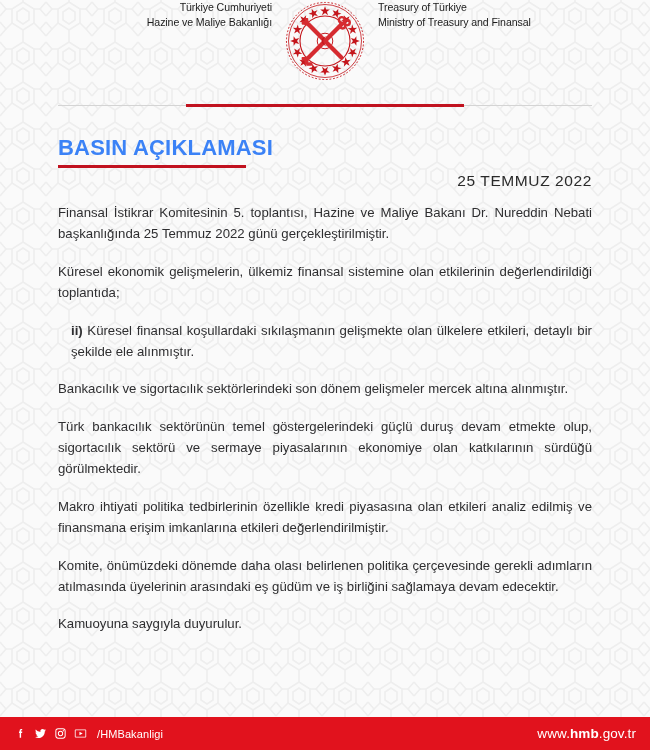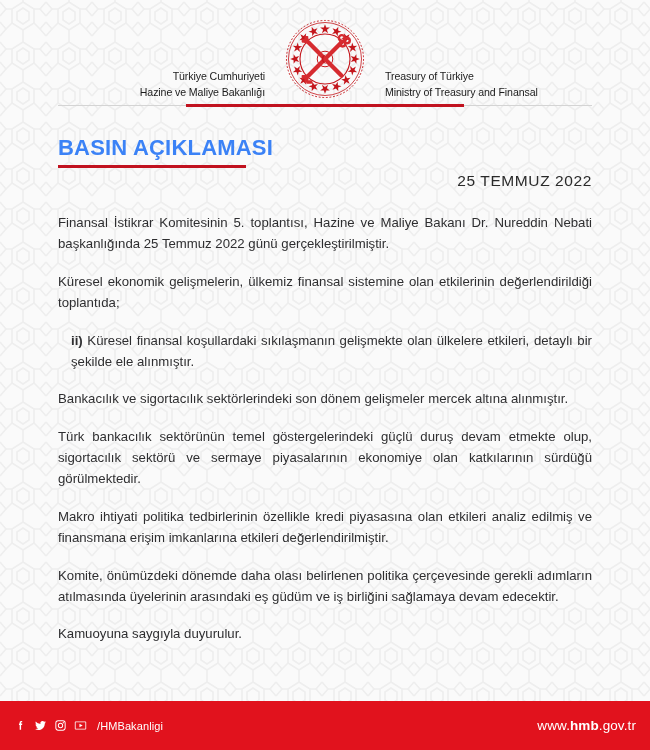--- a/index.html
+++ b/index.html
@@ -29,24 +29,24 @@
   }
 
   
   #header {
     position: absolute;
     top: 0; left: 0; right: 0;
     height: 108px;
   }
   #header-inner {
     display: flex;
-    align-items: flex-end;
+    align-items: flex-start;
     justify-content: center;
     height: 100px;
-    gap: 7px;
+    gap: 0;
   }
   .brand-tr {
     text-align: right;
     width: 178px;
     padding-right: 12px;
     color: #1b1b1b;
     line-height: 1.45;
     font-size: 10.6px;
     letter-spacing: -0.1px;
   }
@@ -117,21 +117,21 @@
     top: 172px;
     right: 58px;
     font-size: 15.5px;
     color: #2a2a2a;
     letter-spacing: 0.6px;
   }
 
   
   #body-text {
     position: absolute;
-    top: 212px;
+    top: 202px;
     left: 58px;
     right: 58px;
   }
   .para {
     font-size: 13.2px;
     line-height: 1.62;
     color: #2e2e30;
     margin: 0 0 16px 0;
     text-align: justify;
     text-justify: inter-word;
@@ -140,21 +140,21 @@
   .para.item {
     padding-left: 13px;
   }
   .marker { font-weight: bold; }
 
   
   #footer {
     position: absolute;
     left: 0; right: 0;
     bottom: 0;
-    height: 49px;
+    height: 33px;
     background: #e1121d;
     display: flex;
     align-items: center;
     justify-content: space-between;
     padding: 0 14px;
     box-sizing: border-box;
   }
   #footer-left {
     display: flex;
     align-items: center;

